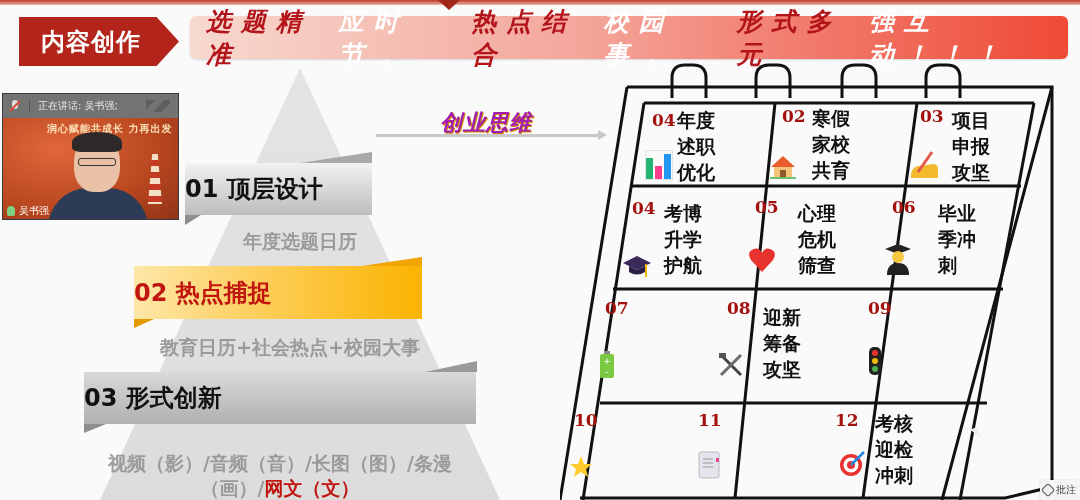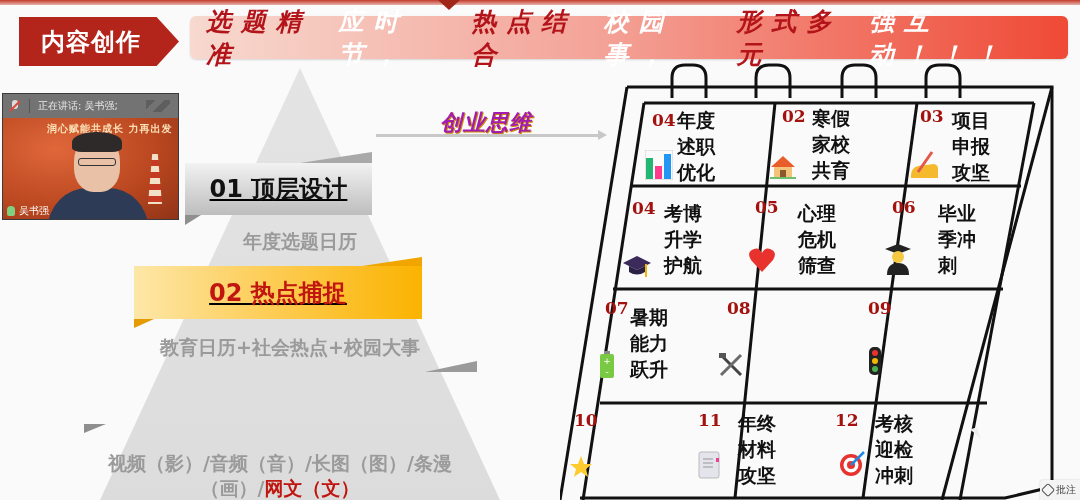--- a/index.html
+++ b/index.html
@@ -33,21 +33,21 @@
   .video .person { position: absolute; left: 45px; top: 18px; width: 100px; height: 90px; }
   .video .person .head { position: absolute; left: 26px; top: 0; width: 46px; height: 56px; background: #e8c1a6; border-radius: 45% 45% 42% 42%; }
   .video .person .hair { position: absolute; left: 24px; top: -4px; width: 50px; height: 20px; background: #2d2a29; border-radius: 50% 50% 20% 20%; }
   .video .person .glasses { position: absolute; left: 30px; top: 22px; width: 38px; height: 8px; border: 1.5px solid #333; border-radius: 3px; }
   .video .person .body { position: absolute; left: 0; top: 52px; width: 100px; height: 40px; background: #2d3b57; border-radius: 40px 40px 0 0; }
   .video .name { position: absolute; left: 4px; bottom: 3px; color: #fff; font-size: 10px; display: flex; align-items: center; }
   .video .name .dot { width: 8px; height: 10px; background: #7fd17f; border-radius: 4px 4px 2px 2px; margin-right: 4px; }
 
   
   .pyr-tri { position: absolute; left: 100px; top: 68px; width: 400px; height: 432px; background: linear-gradient(#e4e4e4, #dcdcdc); clip-path: polygon(50% 0, 100% 100%, 0 100%); }
-  .band { position: absolute; display: flex; align-items: center; justify-content: center; font-weight: bold; text-decoration: underline; }
+  .band { position: absolute; display: flex; align-items: center; justify-content: flex-start; font-weight: bold; }
   .band .label { font-size: 24px; }
   .fold { position: absolute; width: 0; height: 0; }
 
   .band1 { left: 185px; top: 163px; width: 187px; height: 52px; background: linear-gradient(#f2f2f2, #bdbdbd); }
   .band1 .label { color: #111; }
   .band2 { left: 134px; top: 266px; width: 288px; height: 53px; background: linear-gradient(90deg, #fde7a8 0%, #fdd061 40%, #fbb300 100%); }
   .band2 .label { color: #c0160f; }
   .band3 { left: 84px; top: 372px; width: 392px; height: 52px; background: linear-gradient(#d9d9d9, #b0b0b0); }
   .band3 .label { color: #111; }
 
@@ -111,20 +111,23 @@
 
   <div class="fold f2a"></div>
   <div class="fold f2b"></div>
   <div class="band band2">
     <span class="label">02 热点捕捉</span>
   </div>
   <div class="sub sub2">教育日历+社会热点+校园大事</div>
 
   <div class="fold f3a"></div>
   <div class="fold f3b"></div>
+  <div class="band band3">
+    <span class="label">03 形式创新</span>
+  </div>
   <div class="sub sub3">
     <span>视频（影）/音频（音）/长图（图）/条漫（画）/</span><span class="hl">网文（文）</span>
   </div>
 
   <div class="video">
     <div class="bar">
       <span class="mic"></span>
       <span class="sep"></span>
       <span>正在讲话: 吴书强;</span>
       <span class="logo"></span>
@@ -231,31 +234,31 @@
     <span class="cell-txt" style="left:378px;top:140px">毕业季冲刺</span>
     <span class="cell-icon" style="left:323px;top:184px">
       <svg width="28" height="32">
           <polygon points="14,1 27,6 14,11 1,6" fill="#222"></polygon>
           <circle cx="14" cy="14" r="6" fill="#f5c842"></circle>
           <path d="M3 32 Q3 20 14 20 Q25 20 25 32 Z" fill="#222"></path>
         </svg>
     </span>
 
     <span class="cell-num" style="left:45px;top:238px">07</span>
-    <span class="cell-txt" style="left:70px;top:244px">暑期能力跃升</span>
     <span class="cell-icon" style="left:32px;top:290px">
       <svg width="18" height="28">
           <rect x="6" y="0" width="6" height="3" fill="#888"></rect>
           <rect x="2" y="3" width="14" height="24" rx="2" fill="#7ac943"></rect>
           <text x="9" y="13" font-size="9" fill="#fff" text-anchor="middle">+</text>
           <text x="9" y="24" font-size="9" fill="#fff" text-anchor="middle">-</text>
         </svg>
     </span>
 
     <span class="cell-num" style="left:167px;top:238px">08</span>
+    <span class="cell-txt" style="left:203px;top:244px">迎新筹备攻坚</span>
     <span class="cell-icon" style="left:156px;top:290px">
       <svg width="26" height="26">
           <line x1="3" y1="3" x2="23" y2="23" stroke="#444" stroke-width="3"></line>
           <line x1="23" y1="3" x2="3" y2="23" stroke="#6b6b6b" stroke-width="3"></line>
           <rect x="1" y="1" width="7" height="5" fill="#555"></rect>
         </svg>
     </span>
 
     <span class="cell-num" style="left:308px;top:238px">09</span>
     <span class="cell-icon" style="left:300px;top:286px">
@@ -268,21 +271,20 @@
     </span>
 
     <span class="cell-num" style="left:14px;top:350px">10</span>
     <span class="cell-icon" style="left:6px;top:392px">
       <svg width="26" height="26">
           <polygon points="13,2 16,10 24,10 18,15 20,23 13,18 6,23 8,15 2,10 10,10" fill="#ffcb2f"></polygon>
         </svg>
     </span>
 
     <span class="cell-num" style="left:138px;top:350px">11</span>
-    <span class="cell-txt" style="left:178px;top:350px">年终材料攻坚</span>
     <span class="cell-icon" style="left:134px;top:390px">
       <svg width="22" height="28">
           <rect x="1" y="1" width="20" height="26" rx="2" fill="#e4e4ec" stroke="#bbb"></rect>
           <line x1="5" y1="8" x2="15" y2="8" stroke="#999"></line>
           <line x1="5" y1="12" x2="15" y2="12" stroke="#999"></line>
           <line x1="5" y1="16" x2="15" y2="16" stroke="#999"></line>
           <rect x="18" y="7" width="3" height="4" fill="#e84393"></rect>
         </svg>
     </span>
 

